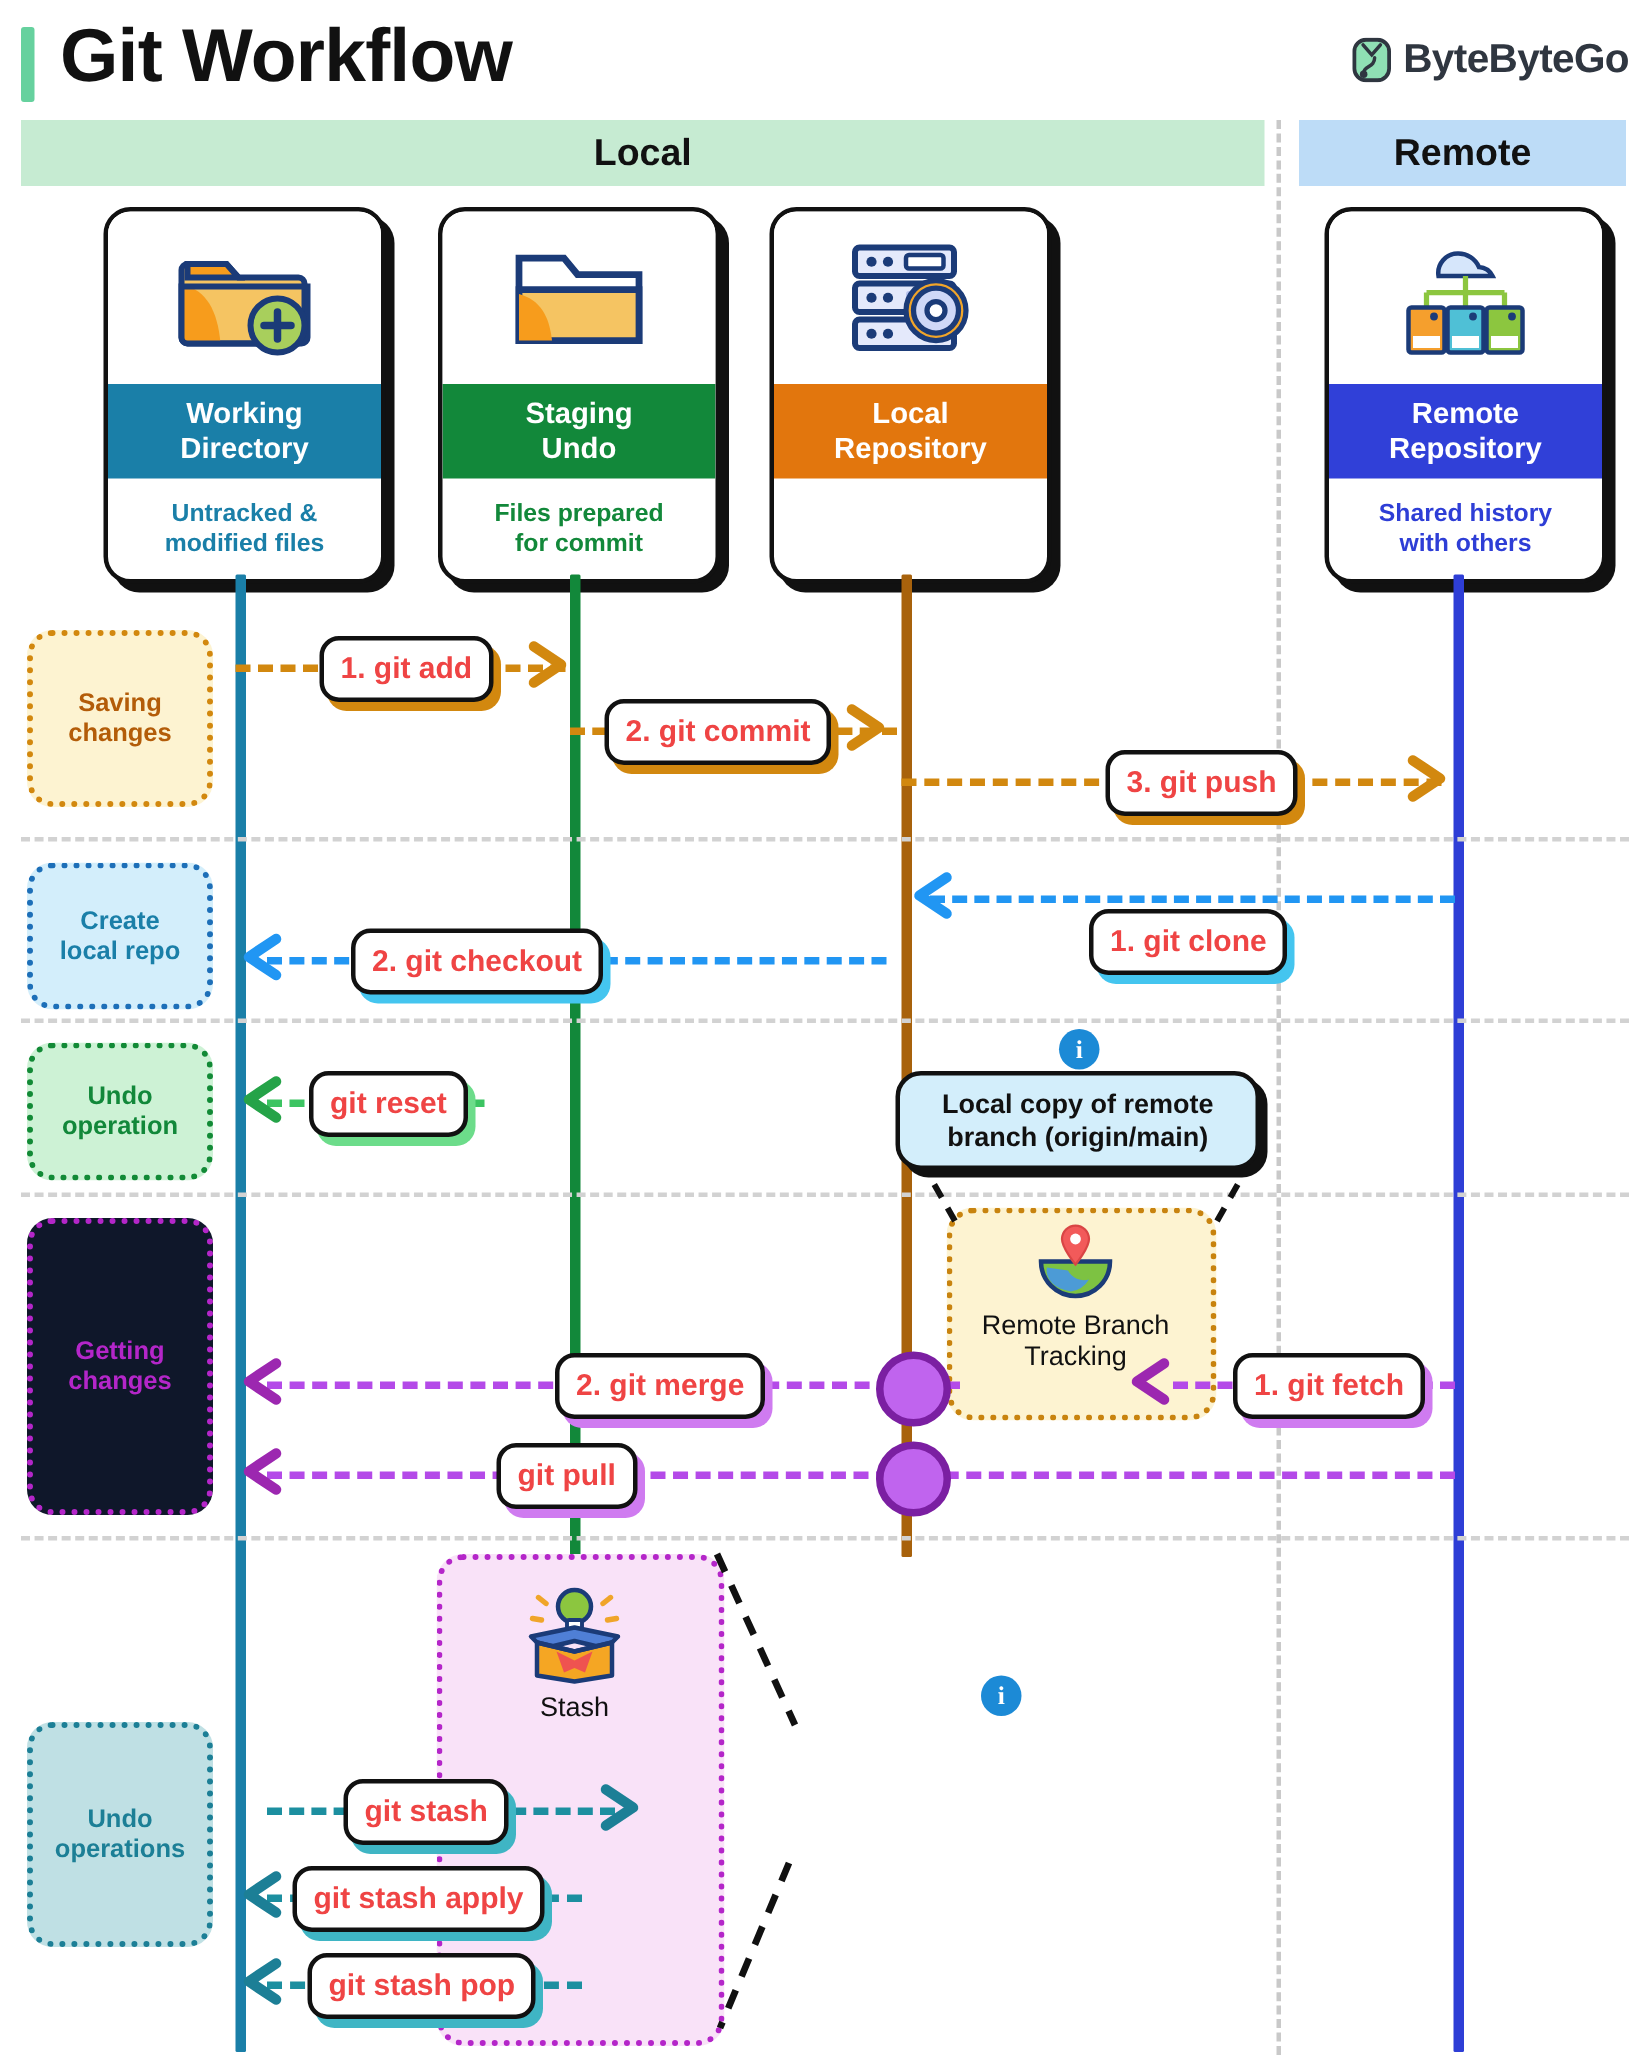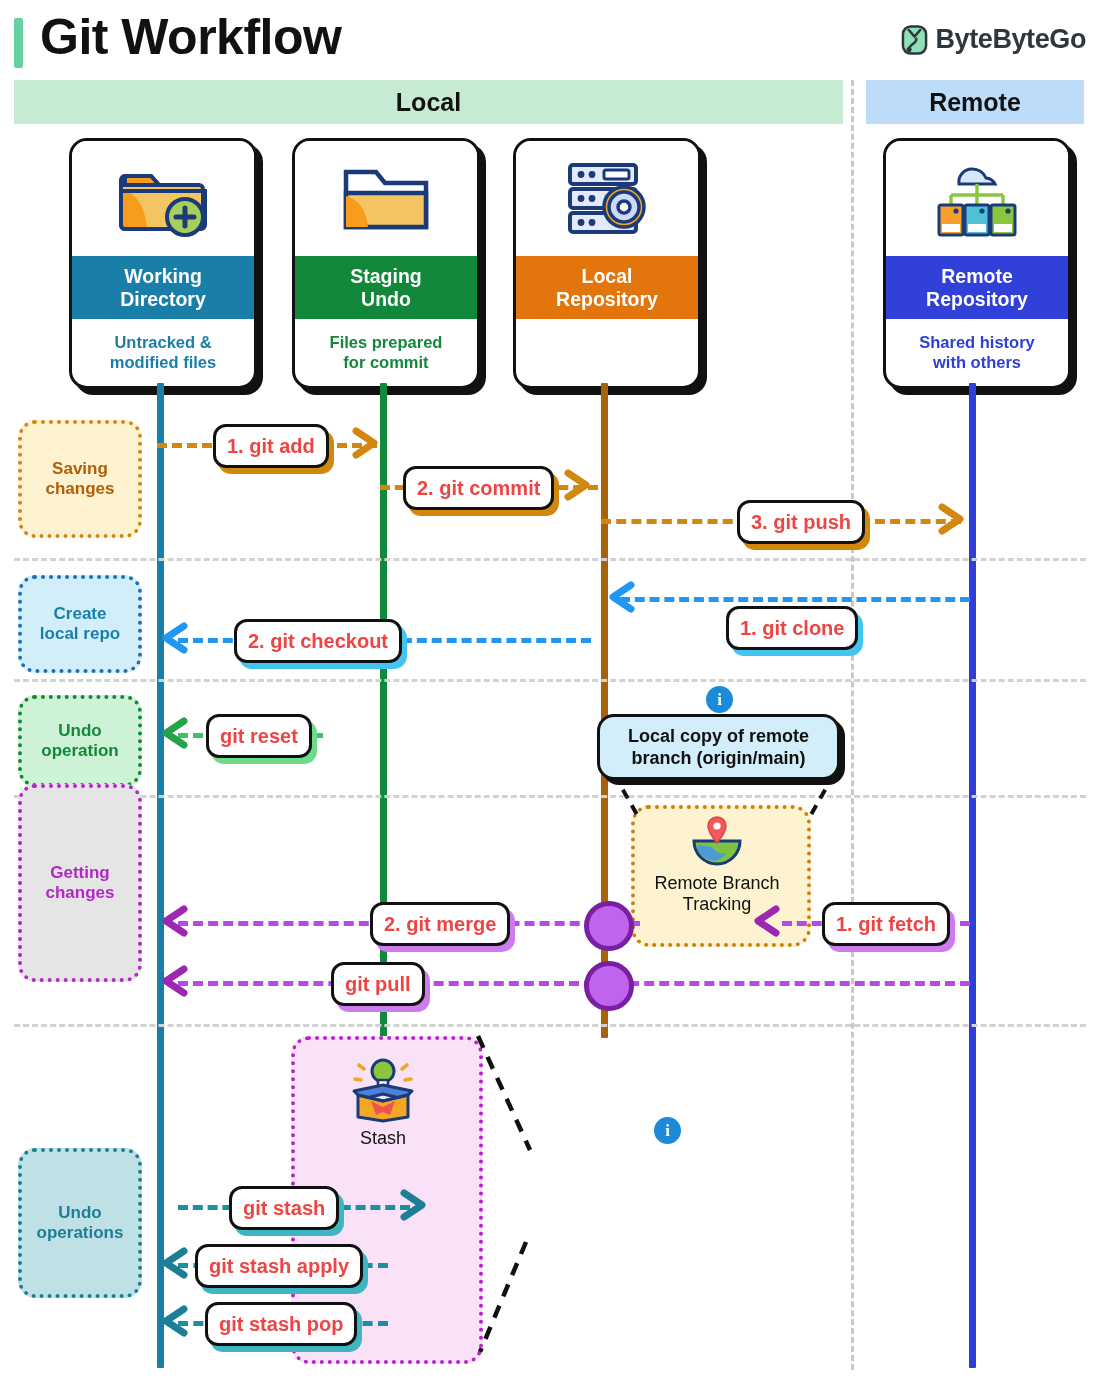--- a/index.html
+++ b/index.html
@@ -241,21 +241,21 @@
     </div>
   </div>
 
   <div class="cat" style="top:695px;height:84px;background:#cdf2d5;border:4px dotted #128a36;color:#12883a;">
     <div>
       <div>Undo</div>
       <div>operation</div>
     </div>
   </div>
 
-  <div class="cat" style="top:784px;height:190px;background:#e5e5e5;border:4px dotted #b426c9;color:#b426c9;">
+  <div class="cat" style="top:812px;height:190px;background:#0f172a;border:4px dotted #b426c9;color:#b426c9;">
     <div>
       <div>Getting</div>
       <div>changes</div>
     </div>
   </div>
 
   <div class="cat" style="top:1148px;height:142px;background:#bfe0e4;border:4px dotted #1c7f96;color:#1c7f96;">
     <div>
       <div>Undo</div>
       <div>operations</div>

